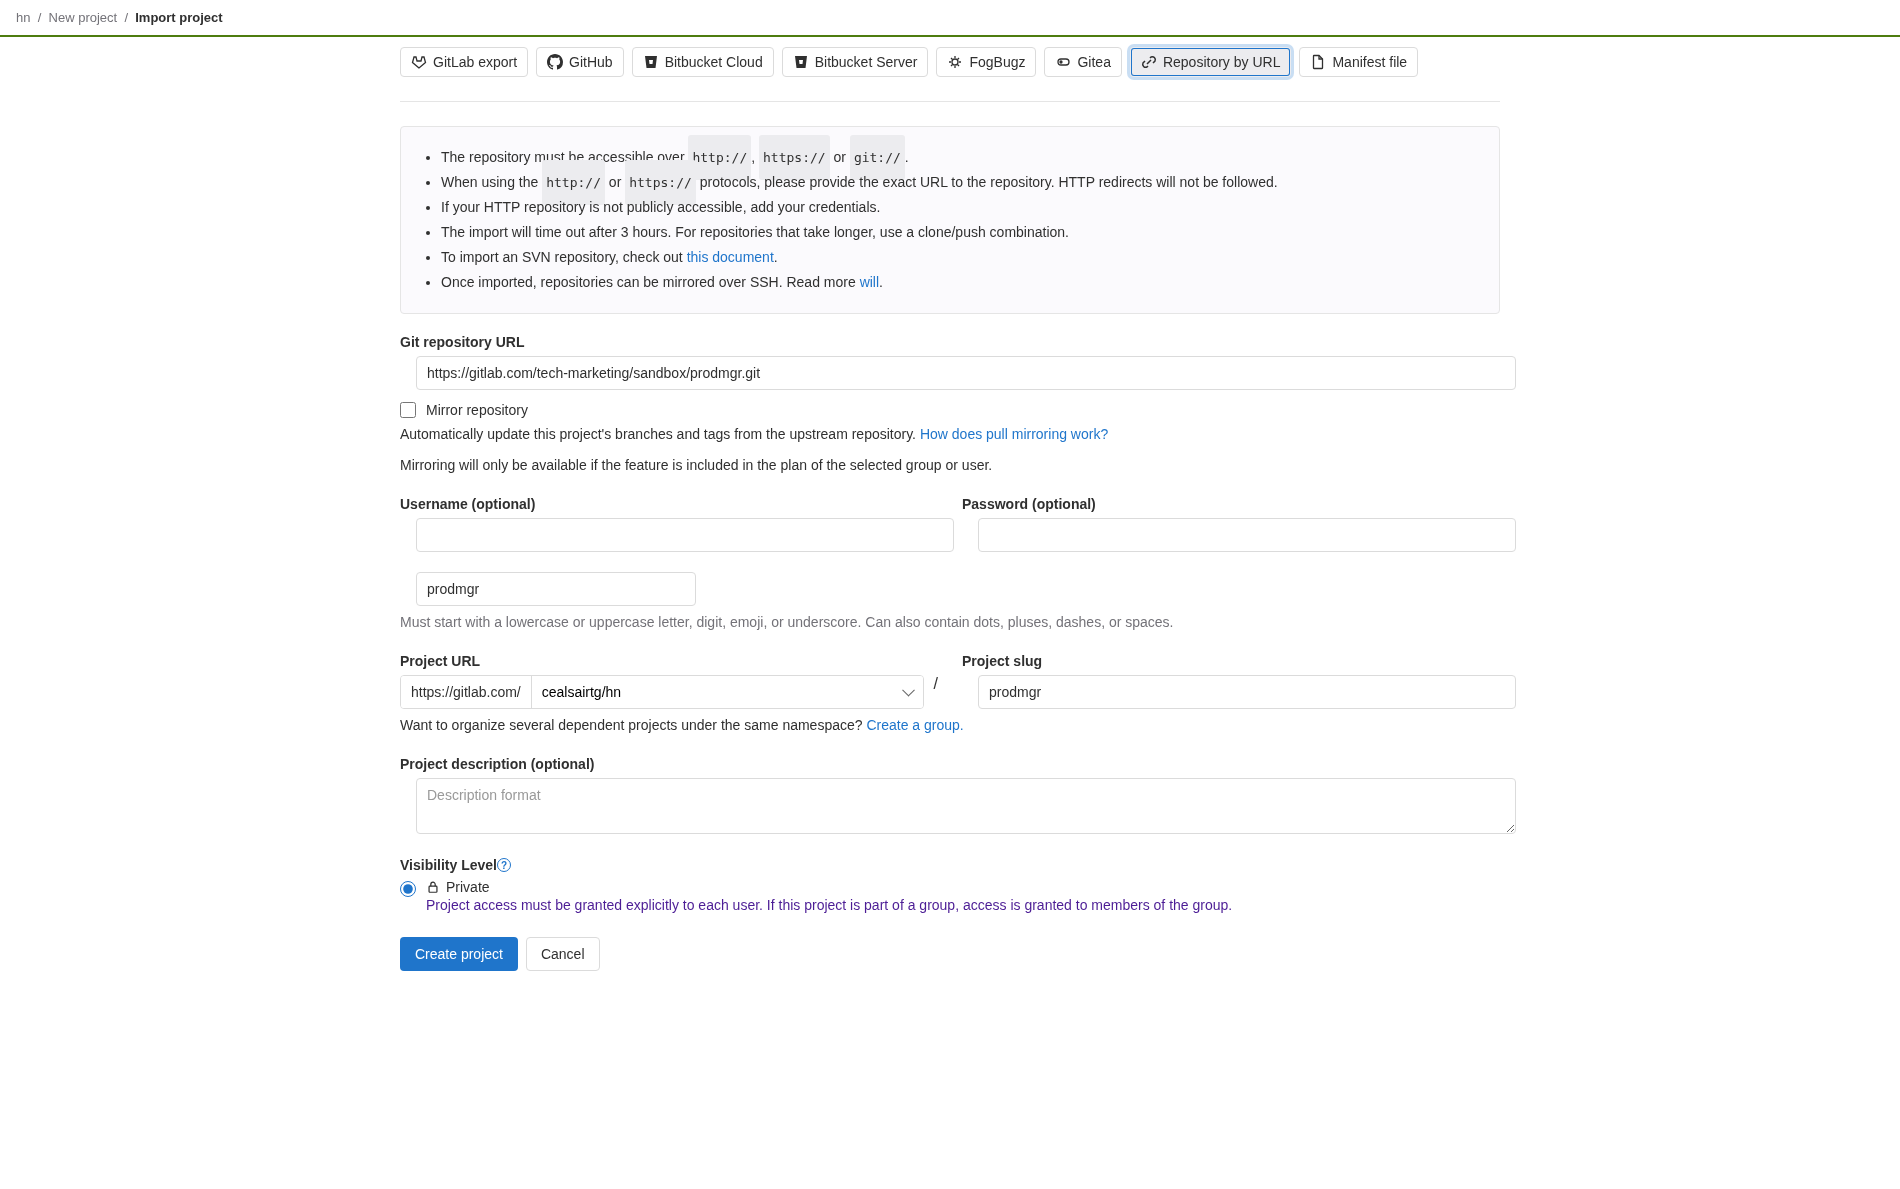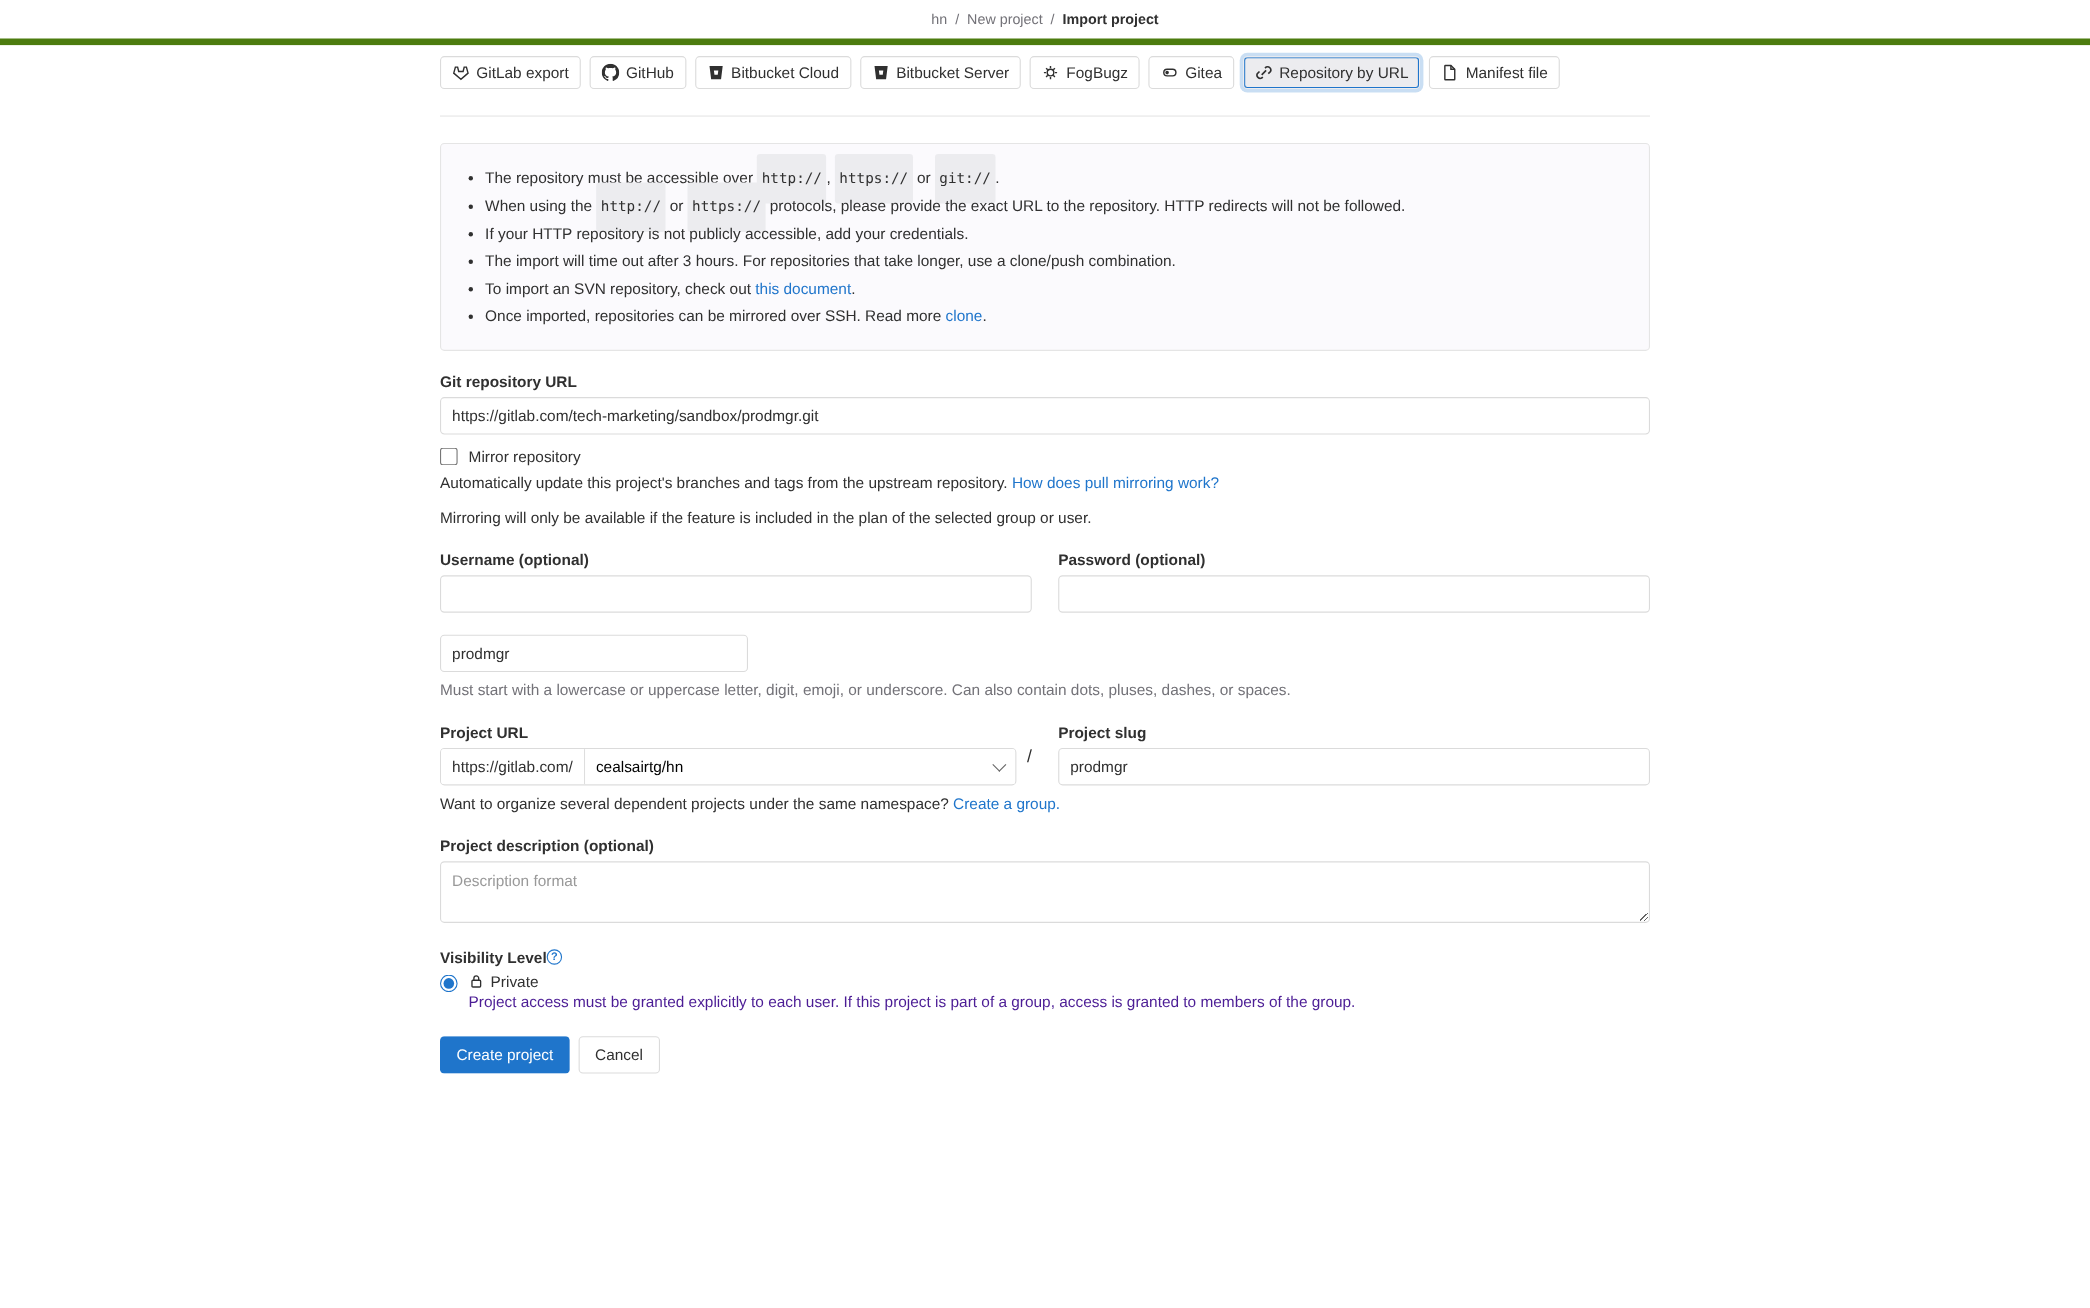--- a/index.html
+++ b/index.html
@@ -1,32 +1,32 @@
 <!DOCTYPE html>
 <html><head>
   <meta charset="utf-8">
   <style>
     * { box-sizing: border-box; margin: 0; padding: 0; }
     body { font-family: -apple-system, BlinkMacSystemFont, "Segoe UI", Helvetica, Arial, sans-serif; font-size: 14px; color: #303030; background: #fff; }
-    .breadcrumb { padding: 10px 3px; border-bottom: 6px solid #4d7c0f; font-size: 13px; color: #737278; text-align: center; }
+    .breadcrumb { padding: 10px 16px; border-bottom: 2px solid #4d7c0f; font-size: 13px; color: #737278; }
     .breadcrumb a { color: #737278; text-decoration: none; }
     .breadcrumb .current { color: #303030; font-weight: 600; }
     .content { max-width: 1100px; margin: 0 auto; padding: 10px 0 40px; }
     .tabs { display: flex; gap: 8px; flex-wrap: wrap; padding-bottom: 24px; border-bottom: 1px solid #e5e5e5; }
     .tab { display: inline-flex; align-items: center; gap: 6px; padding: 6px 10px; border: 1px solid #dbdbdb; border-radius: 4px; background: #fff; font-size: 14px; color: #303030; cursor: pointer; }
     .tab svg { width: 16px; height: 16px; }
     .tab.active { background: #ececef; box-shadow: 0 0 0 1px #1f75cb inset, 0 0 0 3px rgba(31,117,203,0.24); border-color: transparent; }
     .info-box { margin-top: 24px; padding: 16px 20px; background: #fbfafd; border: 1px solid #e5e5e5; border-radius: 4px; }
     .info-box ul { list-style: disc; padding-left: 20px; }
     .info-box li { margin: 4px 0; line-height: 1.5; color: #303030; }
     .info-box code { background: #ececef; padding: 15px 4px; border-radius: 3px; font-family: Menlo, Monaco, Consolas, monospace; font-size: 13px; }
     a.link { color: #1f75cb; text-decoration: none; }
     .form-group { margin-top: 20px; }
     .form-label { display: block; font-weight: 600; color: #303030; margin-bottom: 6px; }
-    .text-input, .select-input, .textarea-input { width: 100%; padding: 8px 10px; border: 1px solid #dbdbdb; border-radius: 4px; font-size: 14px; font-family: inherit; color: #303030; background: #fff; }
+    .text-input, .select-input, .textarea-input { width: 100%; padding: 8px 10px; border: 1px solid #dbdbdb; border-radius: 4px; font-size: 14px; font-family: inherit; color: #303030; background: #fff; margin-left: 16px; }
     .textarea-input { resize: vertical; min-height: 56px; }
     .textarea-input::placeholder { color: #999; }
     .checkbox-row { display: flex; align-items: center; gap: 10px; margin-top: 12px; }
     .checkbox-row input[type="checkbox"] { width: 16px; height: 16px; cursor: pointer; }
     .help-text { color: #737278; margin-top: 6px; line-height: 1.5; }
     .row-2 { display: flex; gap: 24px; }
     .row-2 > div { flex: 1; }
     .url-group { display: flex; align-items: flex-start; gap: 10px; }
     .input-group { display: flex; flex: 1; border: 1px solid #dbdbdb; border-radius: 4px; overflow: hidden; }
     .input-addon { padding: 8px 10px; background: #fff; border-right: 1px solid #dbdbdb; white-space: nowrap; color: #303030; }
@@ -120,21 +120,21 @@
       </li>
       <li>
         <span>When using the </span><code>http://</code><span> or </span><code>https://</code><span> protocols, please provide the exact URL to the repository. HTTP redirects will not be followed.</span>
       </li>
       <li>If your HTTP repository is not publicly accessible, add your credentials.</li>
       <li>The import will time out after 3 hours. For repositories that take longer, use a clone/push combination.</li>
       <li>
         <span>To import an SVN repository, check out </span><a href="#" class="link">this document</a><span>.</span>
       </li>
       <li>
-        <span>Once imported, repositories can be mirrored over SSH. Read more </span><a href="#" class="link">clone</a><span>.</span>
+        <span>Once imported, repositories can be mirrored over SSH. Read more </span><a href="#" class="link">will</a><span>.</span>
       </li>
     </ul>
   </div>
 
   <div class="form-group">
     <label class="form-label">Git repository URL</label>
     <input type="text" class="text-input" value="https://gitlab.com/tech-marketing/sandbox/prodmgr.git" style="">
   </div>
 
   <div class="checkbox-row">

